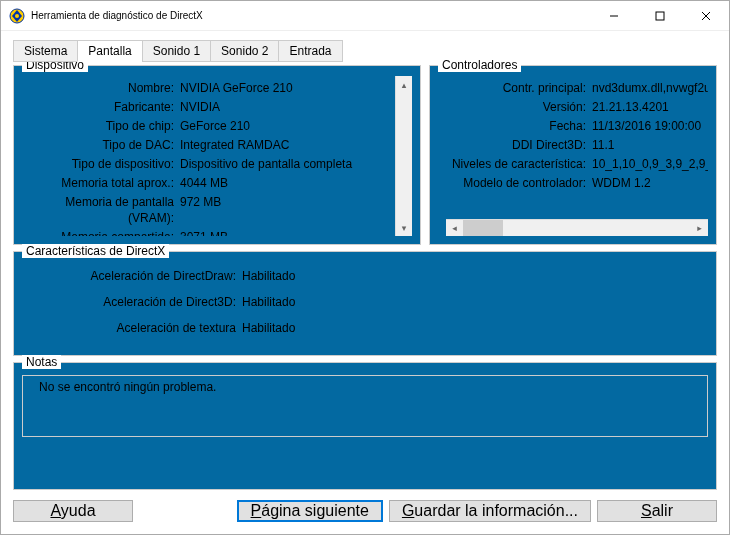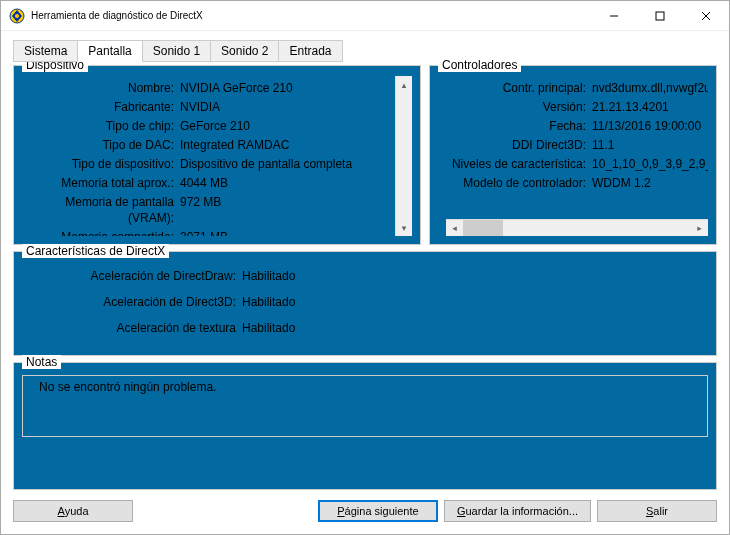--- a/index.html
+++ b/index.html
@@ -142,21 +142,21 @@
   display: flex;
   gap: 6px;
   padding-top: 4px;
 }
 .buttons .spacer { flex: 1; }
 .btn {
   height: 22px;
   min-width: 120px;
   border: 1px solid #adadad;
   background: #e1e1e1;
-  font-size: 11px;
+  font-size: 16px;
   display: flex;
   align-items: center;
   justify-content: center;
   padding: 0 12px;
 }
 .btn.default {
   border: 2px solid #0078d7;
 }
 .ul { text-decoration: underline; }
 </style>

